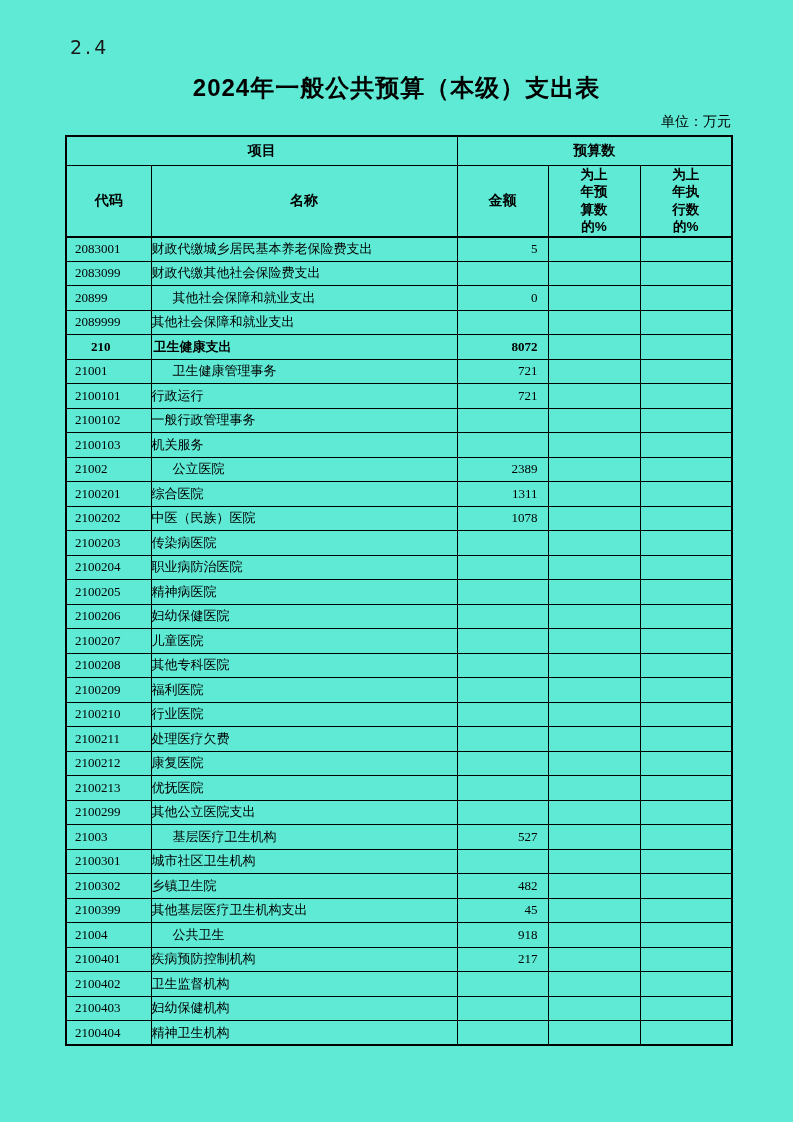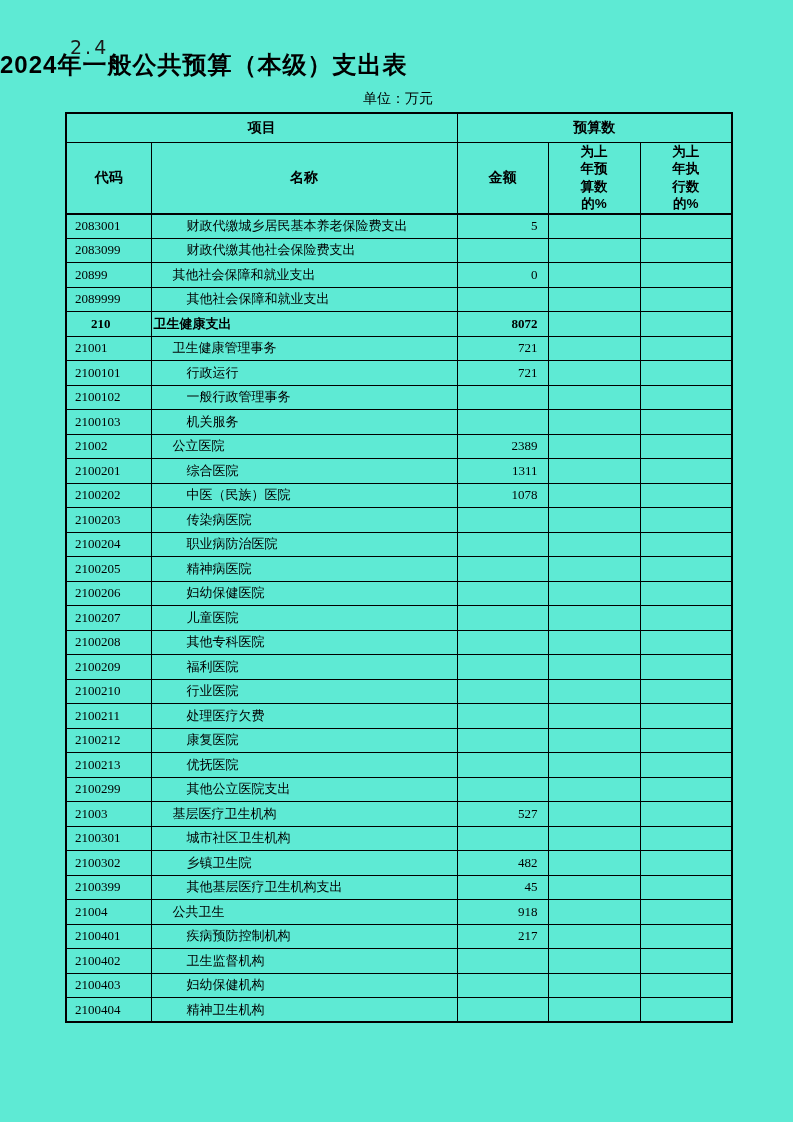--- a/index.html
+++ b/index.html
@@ -16,30 +16,31 @@
   .section-num {
     position: absolute;
     top: 36px;
     left: 70px;
     font-family: "DejaVu Sans", "Liberation Sans", sans-serif;
     font-size: 19px;
     letter-spacing: 3px;
     color: #1a1a1a;
   }
   .doc-title {
-    padding-top: 49px;
+    padding-top: 72px;
+    text-align: center;
     font-size: 24px;
     font-weight: bold;
     letter-spacing: 1px;
     font-family: "Liberation Sans", sans-serif;
   }
   .unit-label {
     width: 666px;
     margin: 9px 0 4px 65px;
-    text-align: center;
+    text-align: right;
     font-size: 14px;
   }
   table.budget {
     border-collapse: collapse;
     table-layout: fixed;
     width: 666px;
     margin-left: 65px;
     border: 2px solid #000;
   }
   table.budget th, table.budget td {
@@ -66,21 +67,21 @@
   tbody td {
     height: 24.5px;
     font-size: 13px;
     vertical-align: middle;
     white-space: nowrap;
   }
   td.code { padding-left: 8px; text-align: left; margin-top: 18px; }
   td.name { text-align: left; }
   td.name.ind0 { padding-left: 2px; }
   td.name.ind1 { padding-left: 21px; }
-  td.name.ind2 { padding-left: 35px; }
+  td.name.ind2 { }
   td.amount { text-align: right; padding-right: 10px; }
   tr.bold td { font-weight: bold; padding-left: 24px; }
   .page-number {
     position: absolute;
     top: 1088px;
     left: 0;
     right: 0;
     text-align: center;
     font-size: 13px;
     font-family: "DejaVu Sans", sans-serif;

